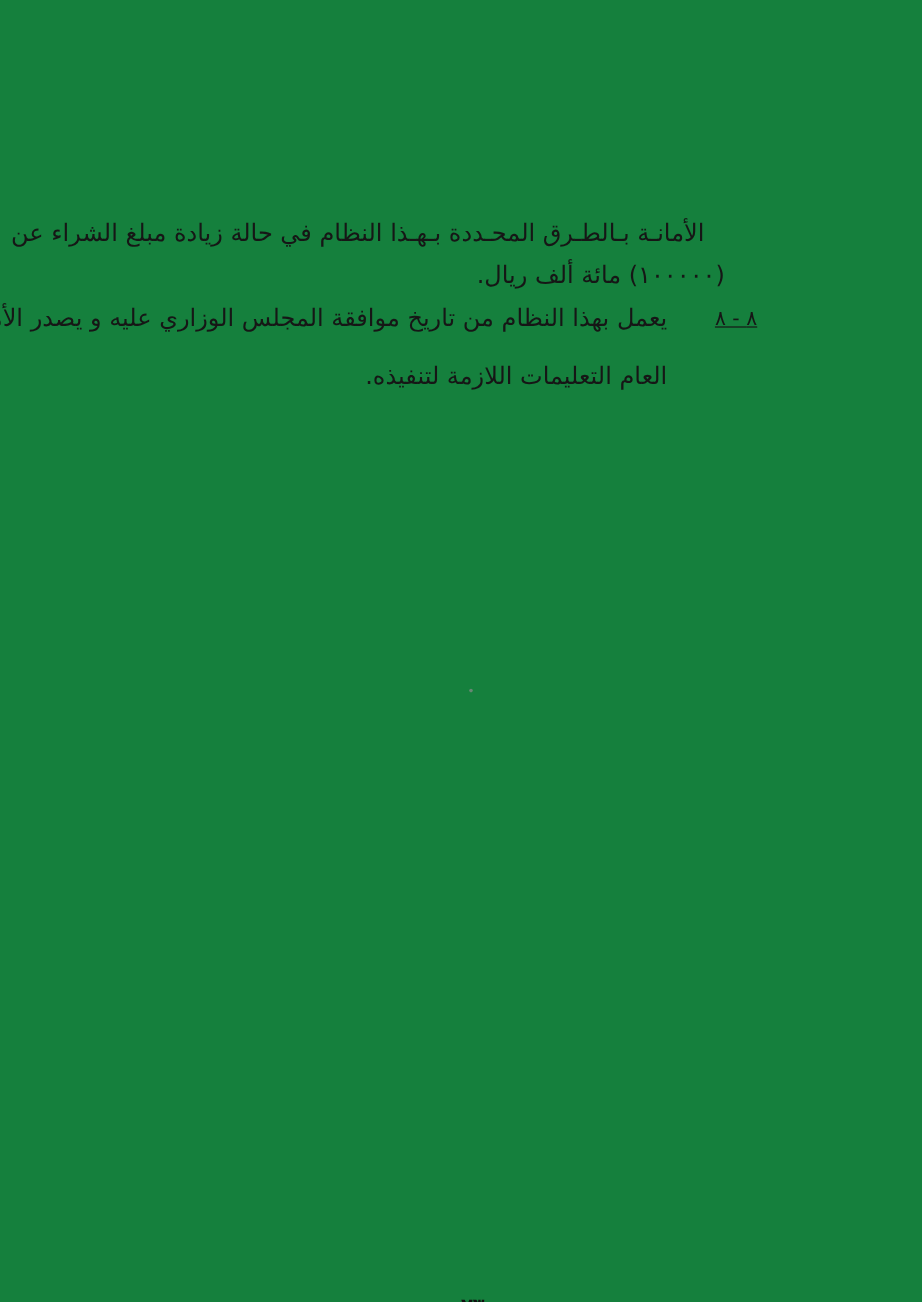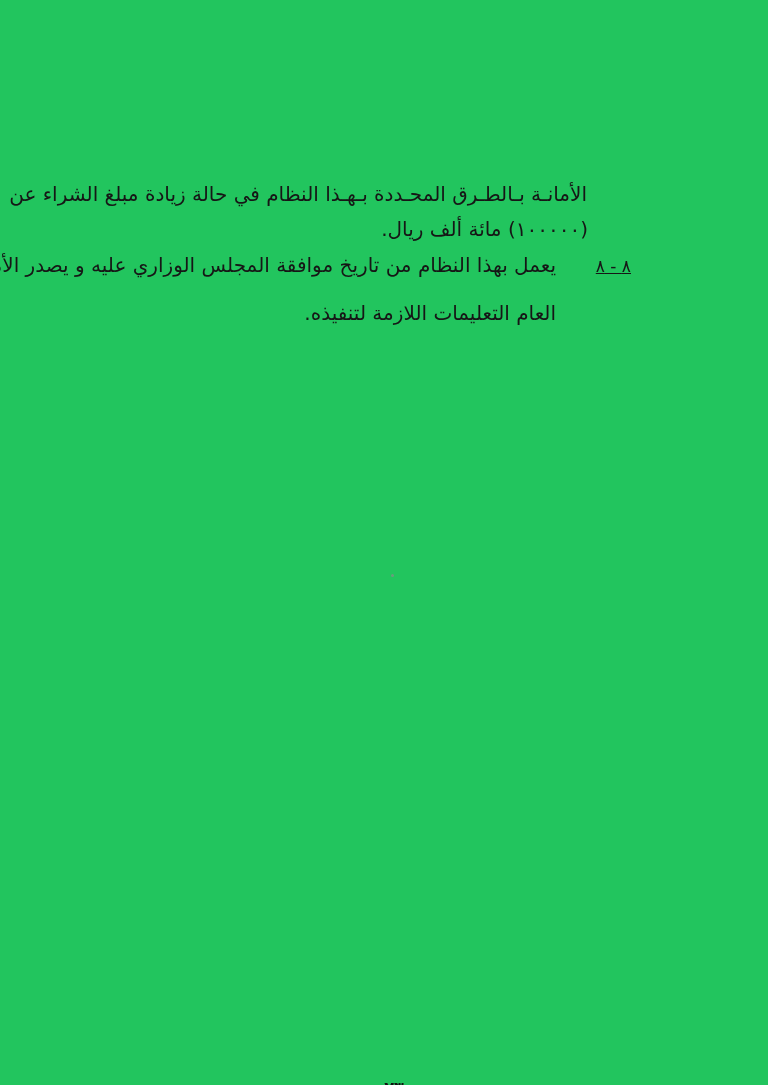--- a/index.html
+++ b/index.html
@@ -4,21 +4,21 @@
 <style>
   html, body {
     margin: 0;
     padding: 0;
     background: #ffffff;
   }
   .page {
     position: relative;
     width: 768px;
     height: 1085px;
-    background: #22c55e;
+    background: #15803d;
     overflow: hidden;
     font-family: "DejaVu Sans", sans-serif;
     color: #141414;
   }
   .arabic-line {
     position: absolute;
     direction: rtl;
     unicode-bidi: embed;
     white-space: nowrap;
     font-size: 20px;
@@ -51,21 +51,21 @@
     opacity: 0.7;
   }
 </style>
 </head>
 <body>
 
 <div class="page">
 
   <div class="arabic-line" style="top: 177px; right: 181px;">الأمانـة بـالطـرق المحـددة بـهـذا النظام في حالة زيادة مبلغ الشراء عن</div>
 
-  <div class="arabic-line" style="top: 212px; right: 180px; margin-left: 36px;">(١٠٠٠٠٠) مائة ألف ريال.</div>
+  <div class="arabic-line" style="top: 212px; right: 164px; margin-left: 36px;">(١٠٠٠٠٠) مائة ألف ريال.</div>
 
   <div class="item-number" style="top: 251px; right: 137px;">٨ - ٨</div>
 
   <div class="arabic-line" style="top: 248px; right: 212px;">يعمل بهذا النظام من تاريخ موافقة المجلس الوزاري عليه و يصدر الأمين</div>
 
   <div class="arabic-line" style="top: 296px; right: 212px;">العام التعليمات اللازمة لتنفيذه.</div>
 
   <div class="speck" style="left: 391px; top: 574px;"></div>
 
   <div class="page-number" style="top: 1078px; left: 358px; width: 72px; text-align: center;">٢٣</div>

